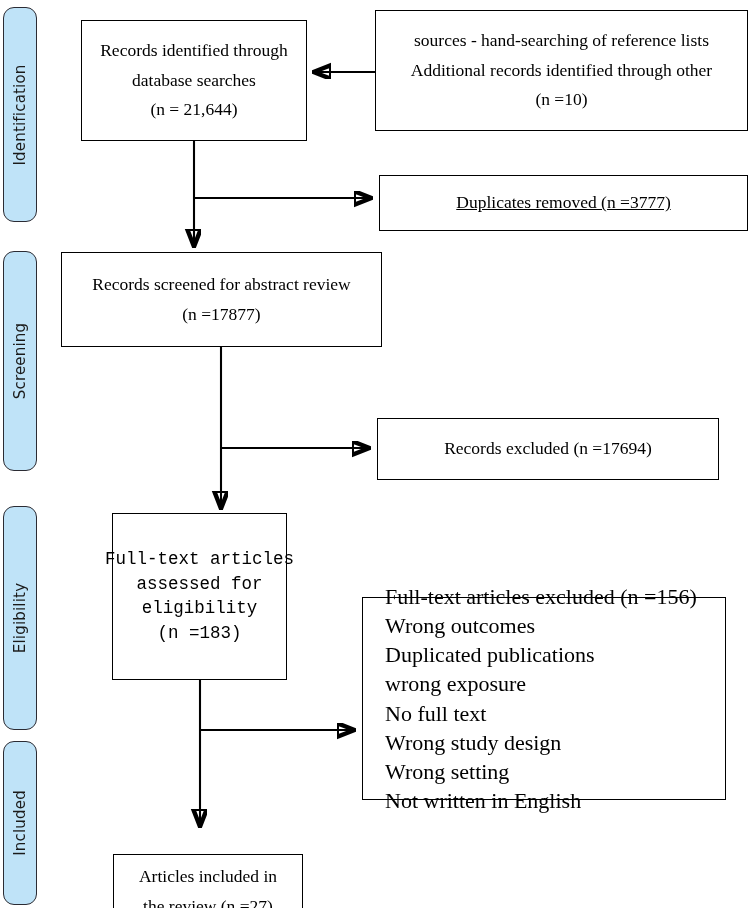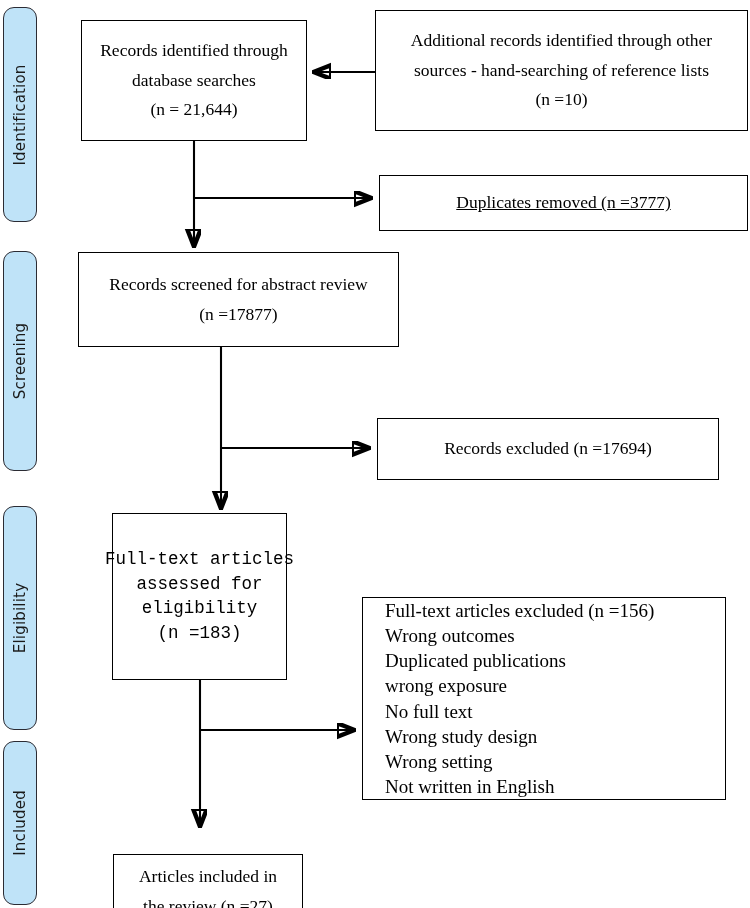--- a/index.html
+++ b/index.html
@@ -65,21 +65,21 @@
   
   .box.listbox {
     display: flex;
     flex-direction: column;
     justify-content: center;
     text-align: left;
     padding-left: 22px;
   }
   .box.listbox .line {
     line-height: 1.32;
-    font-size: 19px;
+    font-size: 22px;
   }
 
   
   #connectors {
     position: absolute;
     left: 0;
     top: 0;
     width: 750px;
     height: 908px;
     pointer-events: none;
@@ -153,30 +153,30 @@
     <span class="stage-text">Included</span>
   </div>
 
   <div class="box centered spaced" style="left:81px; top:20px; width:226px; height:121px;">
     <span class="line">Records identified through</span>
     <span class="line">database searches</span>
     <span class="line">(n = 21,644)</span>
   </div>
 
   <div class="box centered spaced" style="left:375px; top:10px; width:373px; height:121px;">
+    <span class="line">sources - hand-searching of reference lists</span>
     <span class="line">Additional records identified through other</span>
-    <span class="line">sources - hand-searching of reference lists</span>
     <span class="line">(n =10)</span>
   </div>
 
   <div class="box centered" style="left:379px; top:175px; width:369px; height:56px;text-decoration:underline;">
     <span class="line">Duplicates removed (n =3777)</span>
   </div>
 
-  <div class="box centered spaced" style="left:78px; top:252px; width:321px; height:95px;">
+  <div class="box centered spaced" style="left:61px; top:252px; width:321px; height:95px;">
     <span class="line">Records screened for abstract review</span>
     <span class="line">(n =17877)</span>
   </div>
 
   <div class="box centered" style="left:377px; top:418px; width:342px; height:62px;">
     <span class="line">Records excluded (n =17694)</span>
   </div>
 
   <div class="box centered tight" style="left:112px; top:513px; width:175px; height:167px;font-family:Liberation Mono, monospace;">
     <span class="line">Full-text articles</span>

